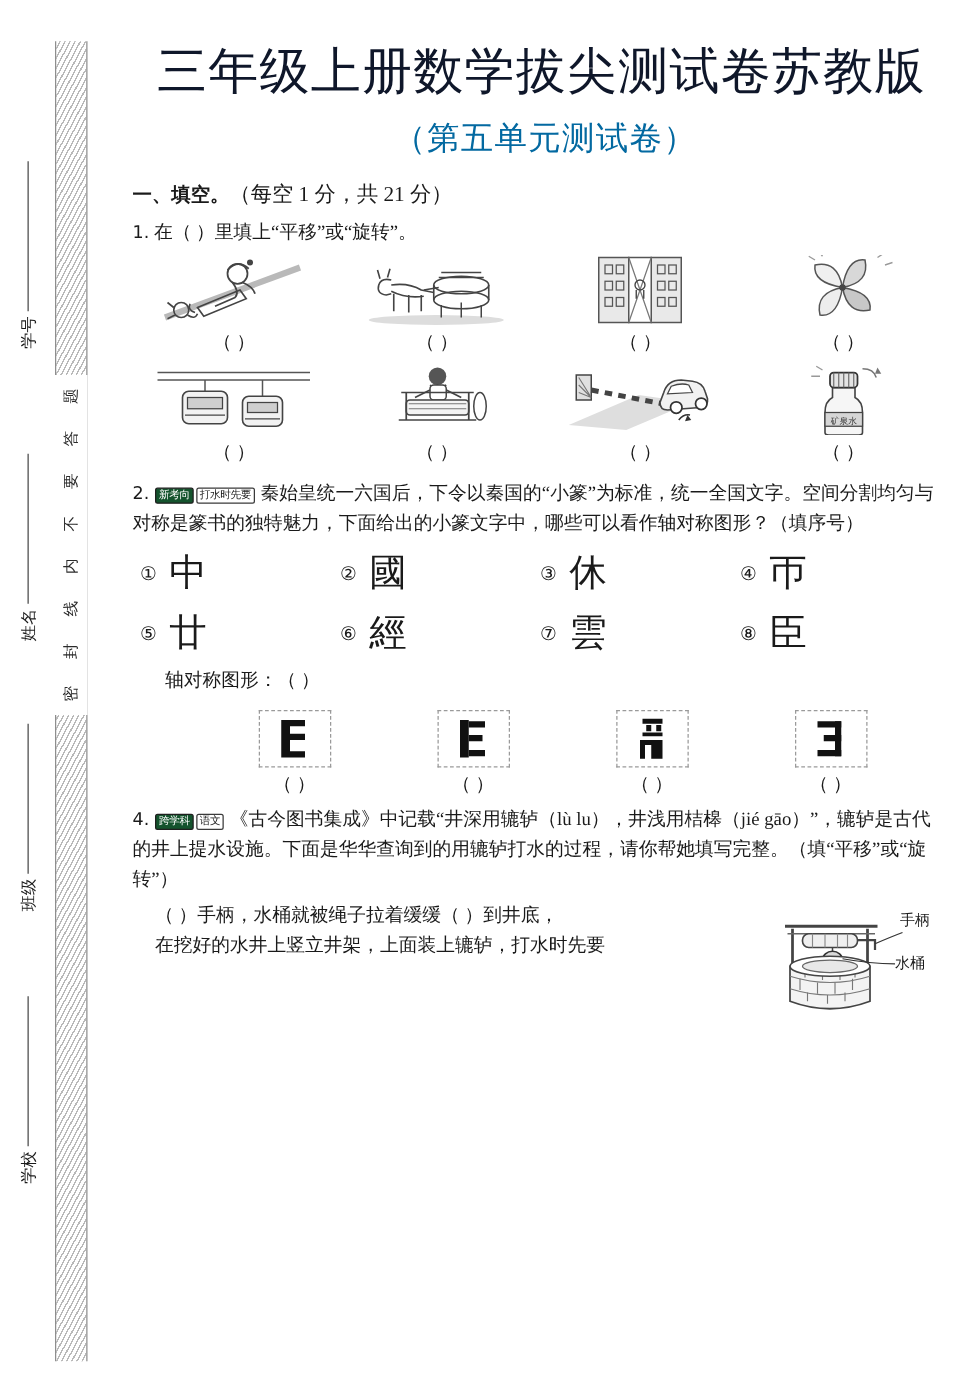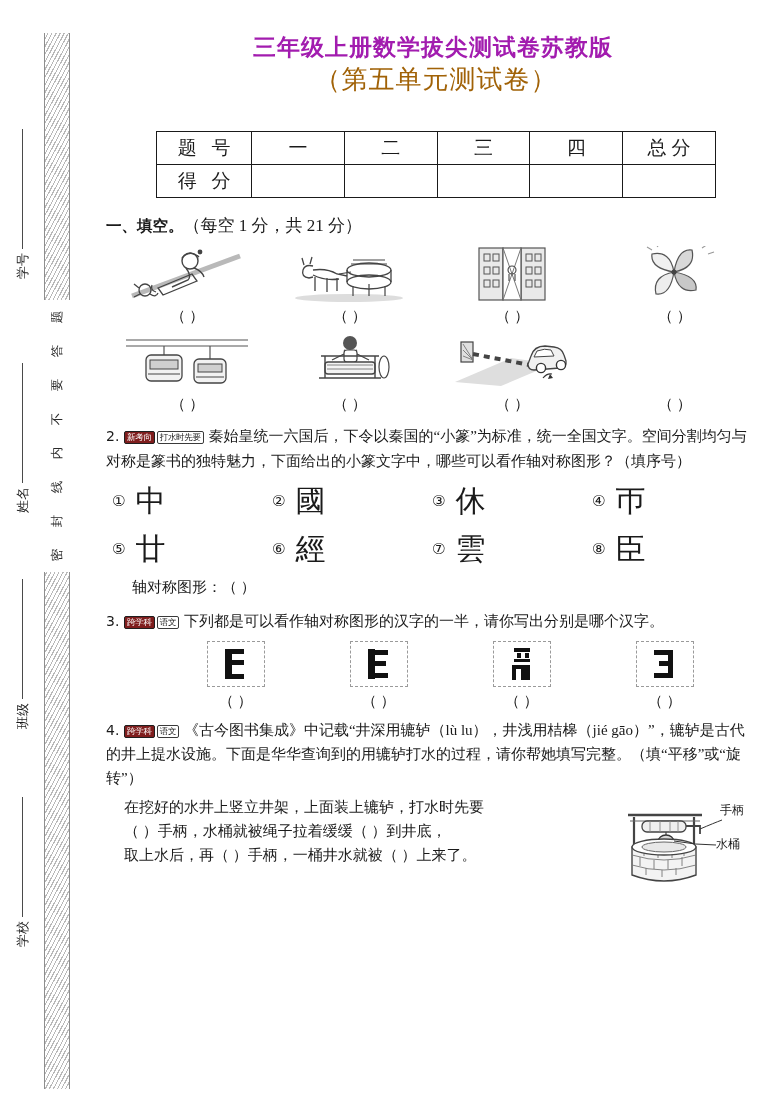--- a/index.html
+++ b/index.html
@@ -94,34 +94,34 @@
     height: 1103px;
   }
 
   
   #title-block {
     text-align: center;
     padding-top: 34px;
   }
   #main-title {
     font-family: "DejaVu Sans", sans-serif;
-    font-weight: bold;
-    font-size: 23px;
+    font-weight: normal;
+    font-size: 40px;
     letter-spacing: 1px;
     line-height: 1.18;
-    color: #a21caf;
+    color: #0f172a;
     white-space: nowrap;
     margin-left: -6px;
   }
   #sub-title {
     font-family: "Liberation Serif", "DejaVu Serif", serif;
     font-size: 26px;
     letter-spacing: 1px;
-    margin-top: 1px;
-    color: #a16207;
+    margin-top: 12px;
+    color: #0369a1;
   }
 
   
   #score-table {
     margin: 34px auto 0 auto;
     border-collapse: collapse;
     width: 560px;
     table-layout: fixed;
   }
   #score-table td {
@@ -170,21 +170,21 @@
     border-radius: 2px;
     padding: 0 2px;
     font-size: 8.5px;
     line-height: 11px;
     letter-spacing: -0.3px;
     font-family: "DejaVu Sans", sans-serif;
     white-space: nowrap;
     margin: 0 1px;
   }
   .badge.dark {
-    background: #7f1d1d;
+    background: #14532d;
     color: #fff;
     border-color: #1f1f1f;
   }
 
   
   .pic-row {
     display: flex;
     justify-content: space-around;
     align-items: flex-end;
     margin-top: 6px;
@@ -294,48 +294,32 @@
   </div>
 </div>
 
 <div id="page">
 
   <div id="title-block">
     <div id="main-title">三年级上册数学拔尖测试卷苏教版</div>
     <div id="sub-title">（第五单元测试卷）</div>
   </div>
 
-  <table id="score-table">
-    <tbody>
-        <tr>
-      <td class="lead">题 号</td>
-      <td>一</td>
-      <td>二</td>
-      <td>三</td>
-      <td>四</td>
-      <td>总分</td>
-    </tr>
-    <tr>
-      <td class="lead">得 分</td>
-      <td></td>
-      <td></td>
-      <td></td>
-      <td></td>
-      <td></td>
-    </tr>
-  </tbody>
-    </table>
 
   <div class="content">
 
     <div class="section-head">
       <span class="sec-no">一、</span><span class="sec-name">填空。</span><span class="sec-points">（每空 1 分，共 21 分）</span>
     </div>
 
     <div class="q">
+      <div>
+        <span class="q-num">1.</span>
+        <span>在（    ）里填上“平移”或“旋转”。</span>
+      </div>
 
       <div class="pic-row">
         <div class="pic-cell">
           <div class="pic-box">
             <svg width="118" height="54" viewBox="0 0 118 54">
               <line x1="4" y1="48" x2="112" y2="8" stroke="#b9b9b9" stroke-width="5"></line>
               <circle cx="62" cy="13" r="8" fill="none" stroke="#444" stroke-width="1.4"></circle>
               <path d="M54 10 q8 -9 17 -1" fill="none" stroke="#444" stroke-width="1.4"></path>
               <circle cx="72" cy="4" r="2.4" fill="#444"></circle>
               <path d="M58 20 q6 8 2 12 l-16 7" fill="none" stroke="#444" stroke-width="1.4"></path>
@@ -462,20 +446,32 @@
               <circle cx="92" cy="34" r="4.6" fill="#fff" stroke="#333" stroke-width="1.4"></circle>
               <circle cx="112" cy="31" r="4.6" fill="#fff" stroke="#333" stroke-width="1.4"></circle>
               <path d="M94 44 q4 -5 9 -4" fill="none" stroke="#333" stroke-width="1.2"></path>
               <path d="M101 40 l3 4 l-5 1 z" fill="#333"></path>
             </svg>
           </div>
           <span class="blank-paren">（        ）</span>
         </div>
 
         <div class="pic-cell">
+          <div class="pic-box">
+            <svg width="118" height="56" viewBox="0 0 118 56">
+              <path d="M50 18 h18 v8 q6 3 6 12 v16 q0 2 -3 2 h-24 q-3 0 -3 -2 V38 q0 -9 6 -12 z" fill="#f6f6f6" stroke="#444" stroke-width="1.3"></path>
+              <rect x="44" y="38" width="30" height="11" fill="#d6d6d6" stroke="#444" stroke-width="1"></rect>
+              <text x="59" y="47" font-size="7" text-anchor="middle" fill="#333" font-family="DejaVu Sans, sans-serif">矿泉水</text>
+              <rect x="48" y="6" width="22" height="12" rx="3" fill="#e4e4e4" stroke="#333" stroke-width="1.4"></rect>
+              <path d="M51 6 v12 M55 6 v12 M59 6 v12 M63 6 v12 M67 6 v12" stroke="#666" stroke-width=".9"></path>
+              <path d="M74 3 q9 0 11 7" fill="none" stroke="#777" stroke-width="1.2"></path>
+              <path d="M84 7 l2 -5 l3 5 z" fill="#777"></path>
+              <path d="M42 4 l-5 -3 M40 9 l-7 0" stroke="#999" stroke-width="1.1"></path>
+            </svg>
+          </div>
           <span class="blank-paren">（        ）</span>
         </div>
       </div>
     </div>
 
     <div class="q" style="margin-top:8px;">
       <div>
         <span class="q-num">2.</span>
         <span class="badge dark">新考向</span><span class="badge">打水时先要</span>
         <span>秦始皇统一六国后，下令以秦国的“小篆”为标准，统一全国文字。空间分割均匀与对称是篆书的独特魅力，下面给出的小篆文字中，哪些可以看作轴对称图形？（填序号）</span>
@@ -518,25 +514,20 @@
           <span class="seal-glyph">臣</span>
         </div>
       </div>
 
       <div class="q-indent" style="margin-top:6px;margin-left:26px;">
         <span>轴对称图形：（                    ）</span>
       </div>
     </div>
 
     <div class="q" style="margin-top:10px;">
-      <div>
-        <span class="q-num">3.</span>
-        <span class="badge dark">跨学科</span><span class="badge">语文</span>
-        <span>下列都是可以看作轴对称图形的汉字的一半，请你写出分别是哪个汉字。</span>
-      </div>
 
       <div class="half-row">
         <div class="half-cell">
           <div class="half-box">
             <svg width="26" height="34" viewBox="0 0 26 34">
               <rect x="2" y="2" width="7" height="30" fill="#111"></rect>
               <rect x="9" y="2" width="12" height="5" fill="#111"></rect>
               <rect x="9" y="13" width="12" height="5" fill="#111"></rect>
               <rect x="9" y="27" width="12" height="5" fill="#111"></rect>
             </svg>
@@ -584,23 +575,22 @@
 
     <div class="q" style="">
       <div>
         <span class="q-num">4.</span>
         <span class="badge dark">跨学科</span><span class="badge">语文</span>
         <span>《古今图书集成》中记载“井深用辘轳（lù lu），井浅用桔槔（jié gāo）”，辘轳是古代的井上提水设施。下面是华华查询到的用辘轳打水的过程，请你帮她填写完整。（填“平移”或“旋转”）</span>
       </div>
 
       <div class="q4-wrap">
         <div class="q4-text q-indent">
+          <div>（        ）手柄，水桶就被绳子拉着缓缓（        ）到井底，</div>
           <div>在挖好的水井上竖立井架，上面装上辘轳，打水时先要</div>
-          <div>（        ）手柄，水桶就被绳子拉着缓缓（        ）到井底，</div>
-          <div>取上水后，再（        ）手柄，一桶井水就被（        ）上来了。</div>
         </div>
 
         <div class="q4-fig">
           <svg width="138" height="96" viewBox="0 0 138 96">
 
             <path d="M18 22 v58 M78 22 v54" stroke="#444" stroke-width="2.2" fill="none"></path>
             <path d="M12 20 h74" stroke="#444" stroke-width="2.4"></path>
             <path d="M14 26 h70" stroke="#666" stroke-width="1.2"></path>
 
             <rect x="26" y="26" width="44" height="11" rx="5" fill="#efefef" stroke="#444" stroke-width="1.3"></rect>

